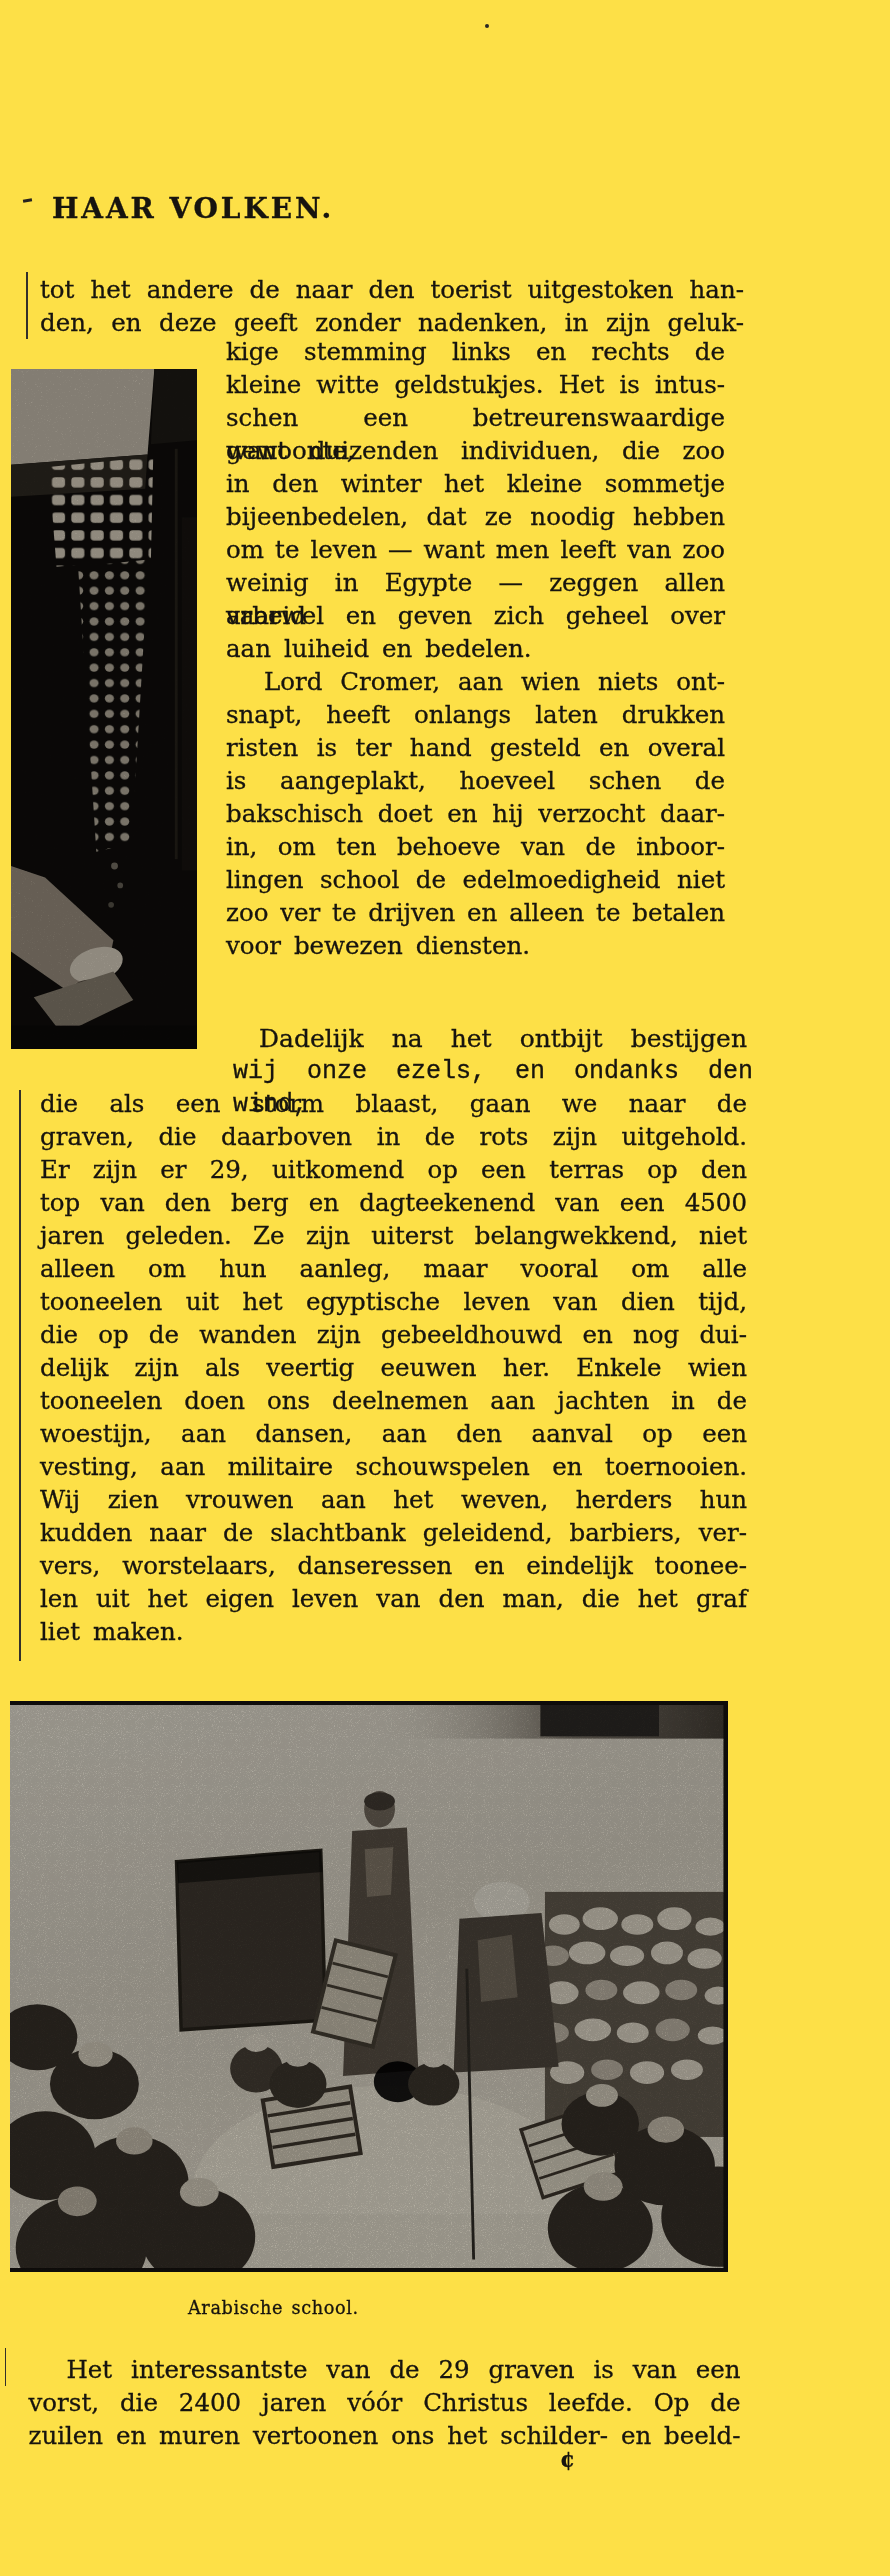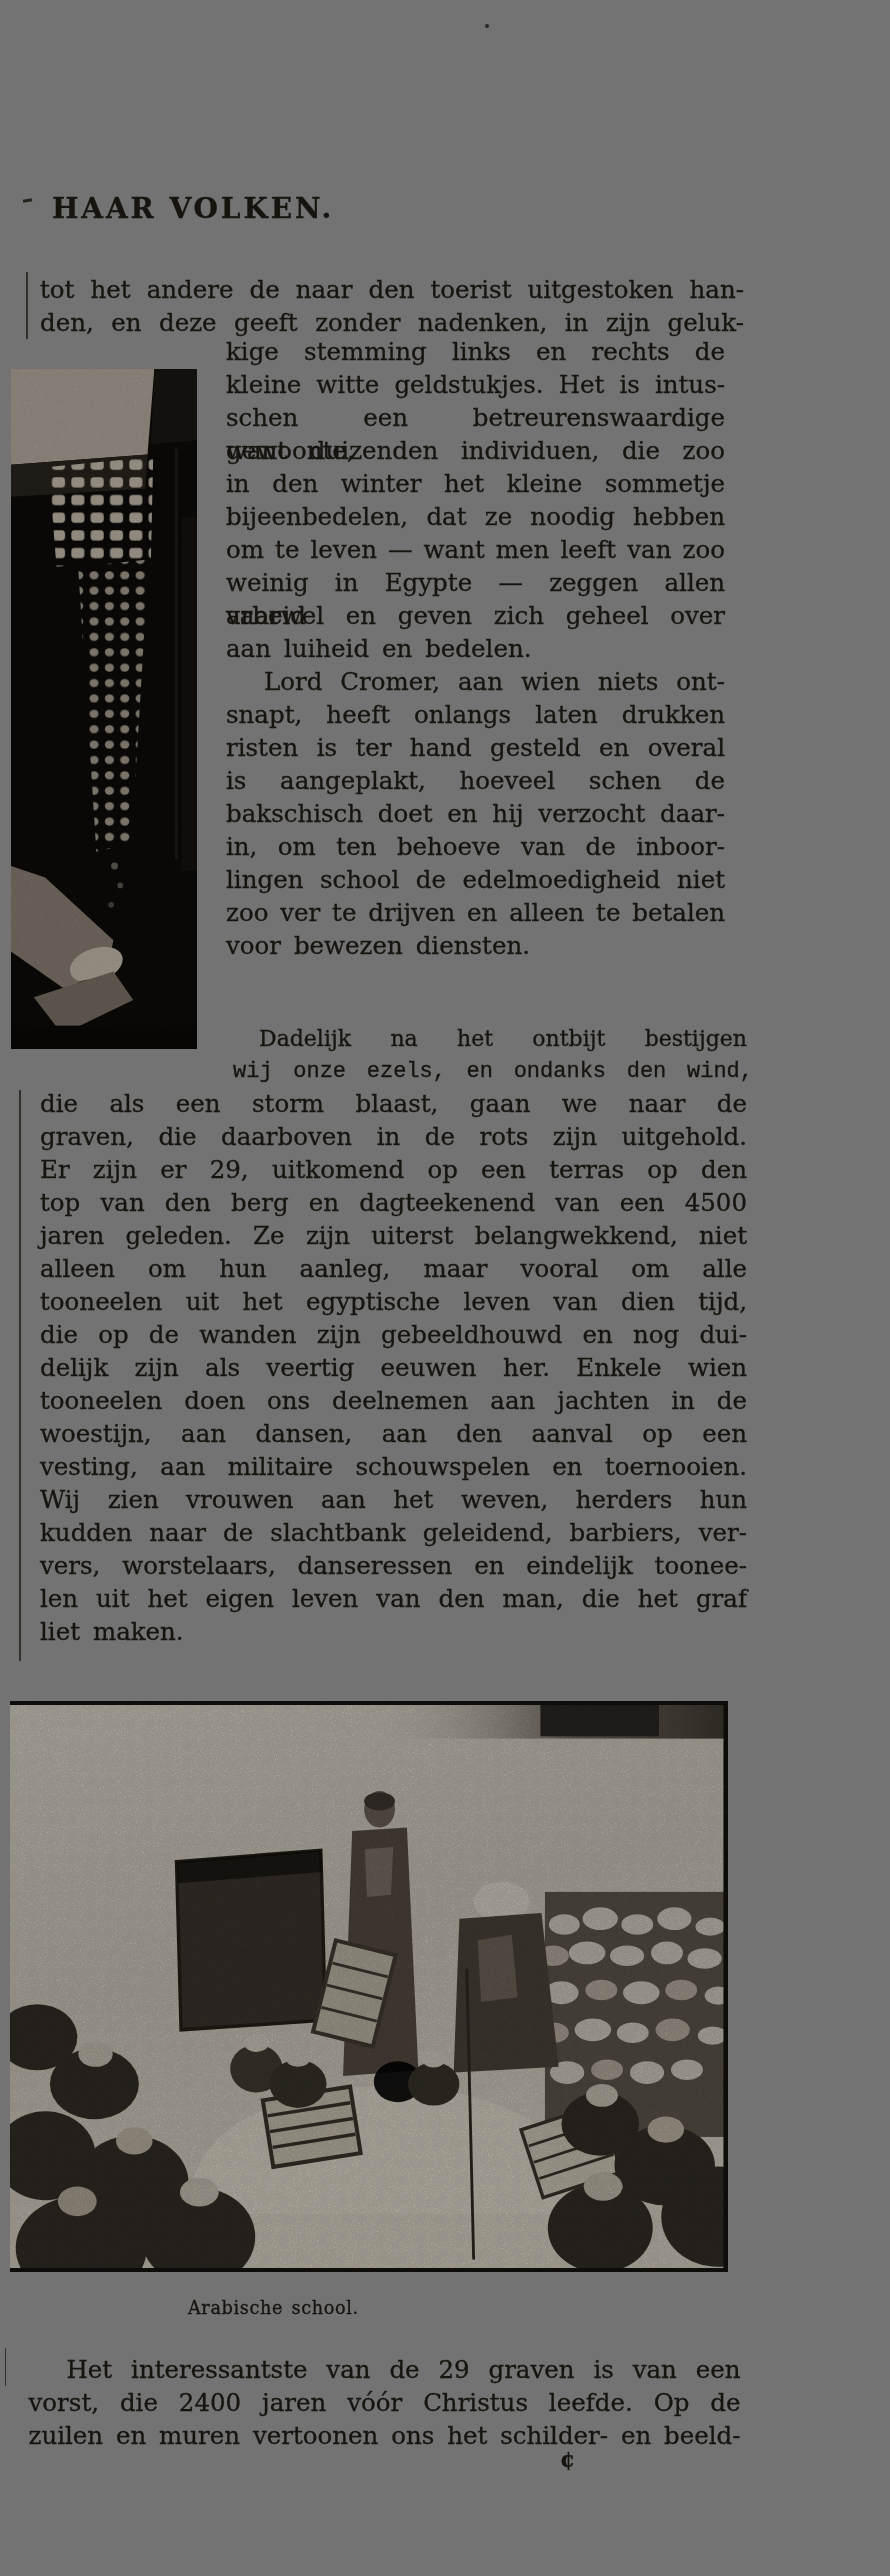--- a/index.html
+++ b/index.html
@@ -1,20 +1,20 @@
 <!DOCTYPE html>
 <html style="font-size:9px"><head>
 <meta charset="utf-8">
 <style>
   html,body{margin:0;padding:0;background:#d8d6d2;}
   .page{
     position:relative;
     width:890px;height:2576px;
     margin:0 auto;
-    background:#737373;
+    background:#fde047;
     overflow:hidden;
     font-family:"DejaVu Serif","Liberation Serif",serif;
     color:#17140f;
     -webkit-text-stroke:0.3px #17140f;
   }
   .page-title{
     position:absolute;left:52px;top:192px;
     font-size:28px;font-weight:bold;letter-spacing:2.9px;
     white-space:nowrap;
   }
@@ -22,21 +22,21 @@
   .line{
     height:33px;line-height:33px;
     text-align:justify;
     -moz-text-align-last:justify;
     text-align-last:justify;
     overflow:visible;
   }
   .line.end{text-align-last:left;-moz-text-align-last:left;word-spacing:5.1px;}
   .line.indent{text-indent:38px;}
   .trans-line{
-    position:absolute;font-size:22px;height:33px;line-height:33px;
+    position:absolute;font-size:25px;height:33px;line-height:33px;
     text-align:justify;text-align-last:justify;-moz-text-align-last:justify;
     word-spacing:2.9px;
   }
   .caption{position:absolute;left:188px;top:2298px;font-size:17.7px;letter-spacing:0.6px;word-spacing:2.3px;}
   .margin-rule{position:absolute;width:1.7px;background:#33302b;}
   .rule-1{left:26px;top:272px;height:67px;}
   .rule-2{left:19px;top:1090px;height:571px;}
   .rule-3{left:4.6px;top:2348px;height:38px;}
   .title-tick{position:absolute;left:23px;top:199px;width:9px;height:2.9px;background:#26231f;transform:rotate(-10deg);}
   .speck{position:absolute;left:485px;top:24px;width:4px;height:4px;border-radius:50%;background:#2a2723;}

